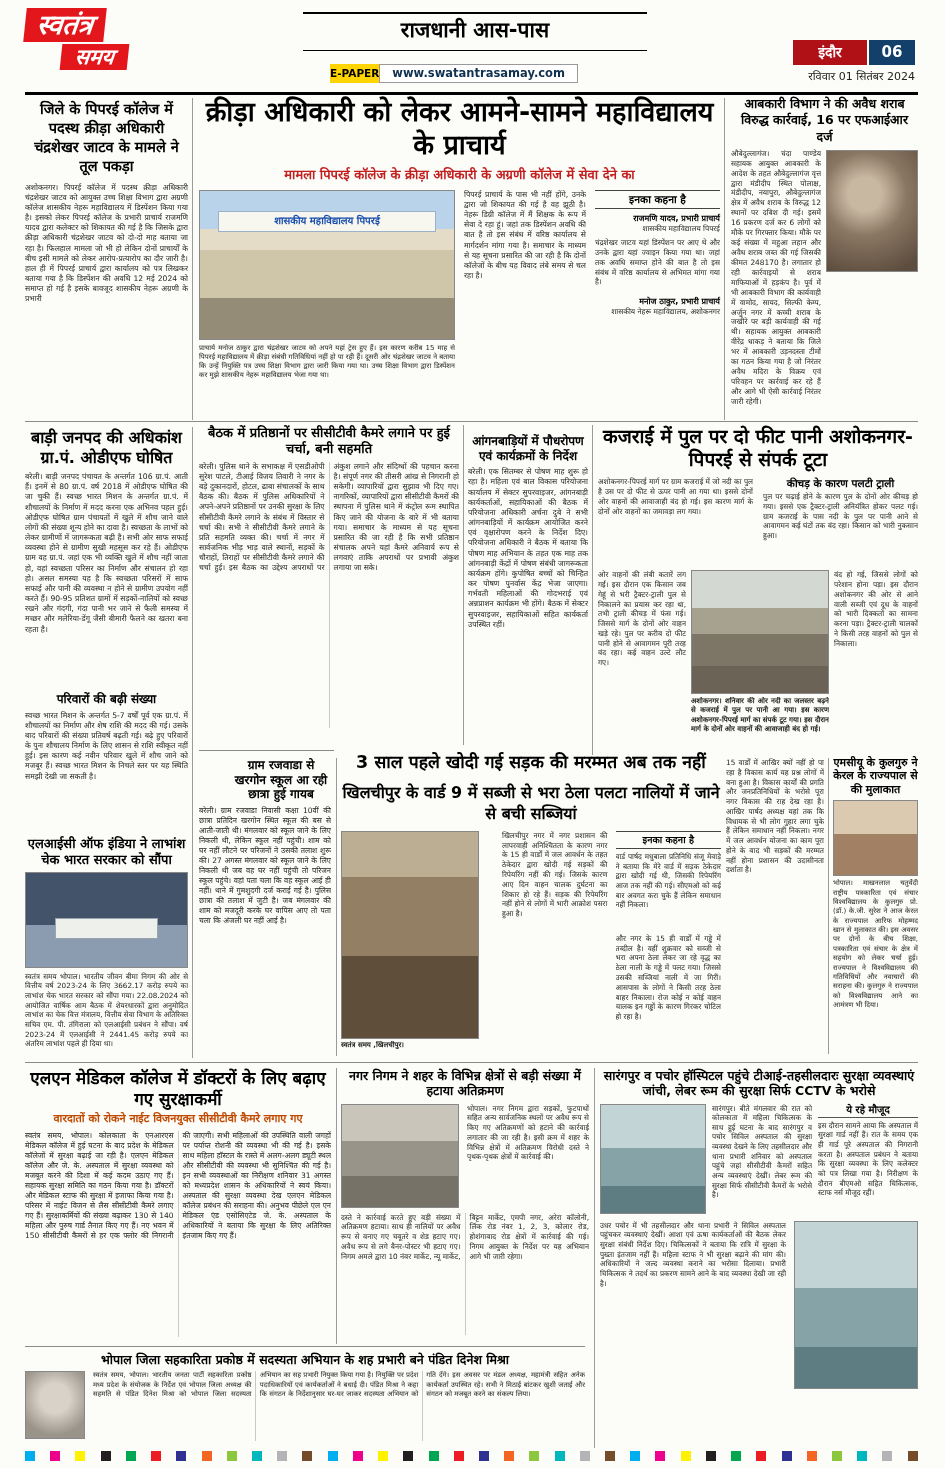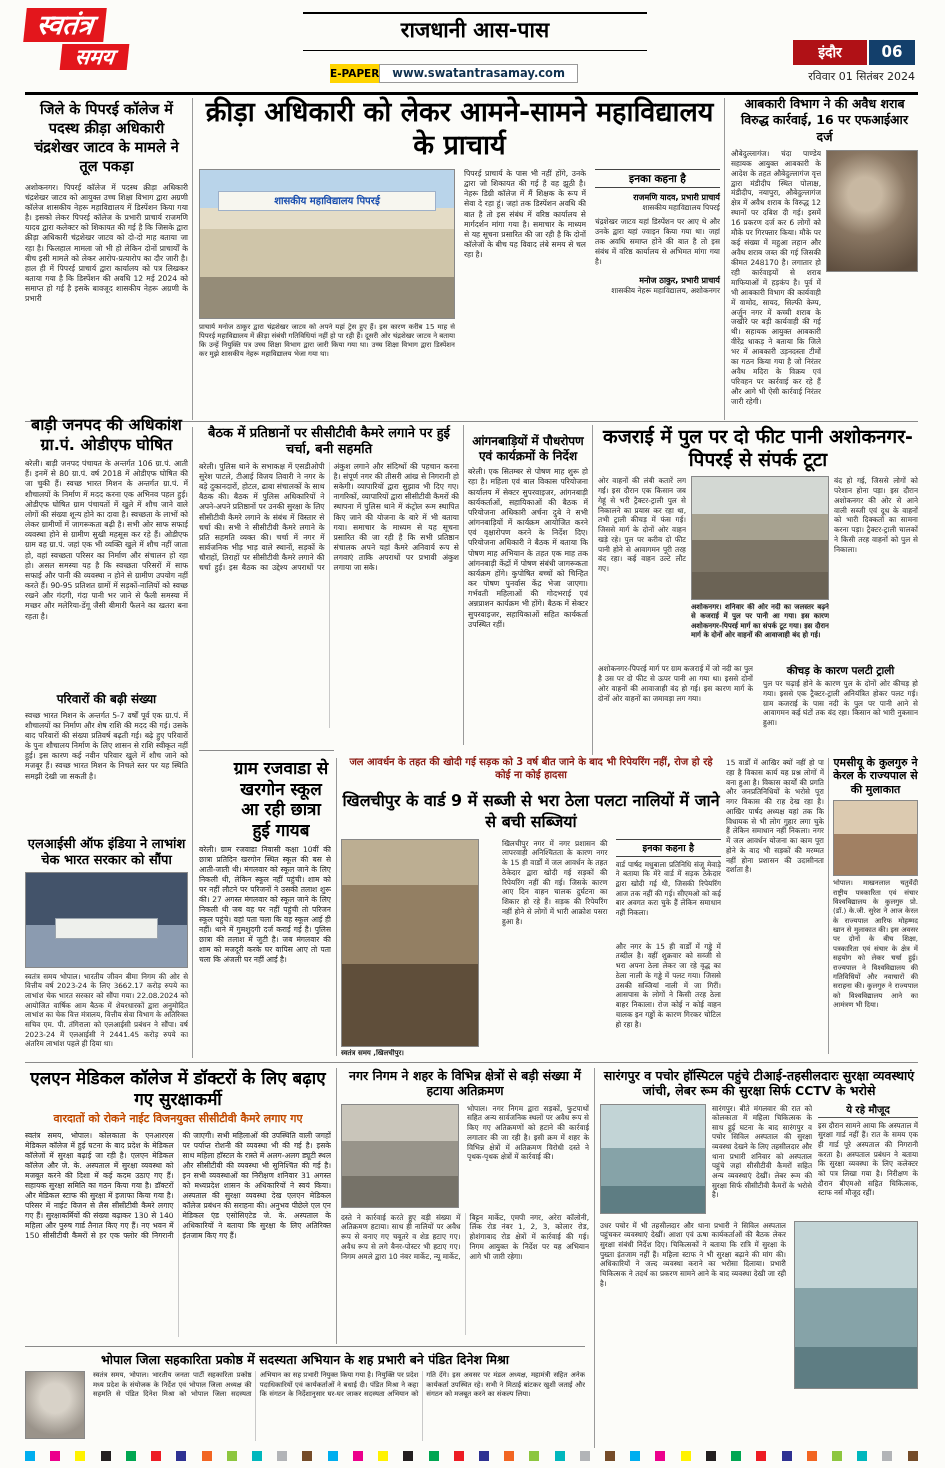--- a/index.html
+++ b/index.html
@@ -57,20 +57,21 @@
 
   <div class="abs" style="left:25px;top:100px;width:163px;">
     <div class="hl" style="font-size:14.5px;line-height:1.32;">जिले के पिपरई कॉलेज में पदस्थ क्रीड़ा अधिकारी चंद्रशेखर जाटव के मामले ने तूल पकड़ा</div>
     <div class="bt" style="margin-top:6px;height:206px;">अशोकनगर। पिपरई कॉलेज में पदस्थ क्रीड़ा अधिकारी चंद्रशेखर जाटव को आयुक्त उच्च शिक्षा विभाग द्वारा अग्रणी कॉलेज शासकीय नेहरू महाविद्यालय में डिस्पेंशन किया गया है। इसको लेकर पिपरई कॉलेज के प्रभारी प्राचार्य राजमणि यादव द्वारा कलेक्टर को शिकायत की गई है कि जिसके द्वारा क्रीड़ा अधिकारी चंद्रशेखर जाटव को दो-दो माह बताया जा रहा है। फिलहाल मामला जो भी हो लेकिन दोनों प्राचार्यों के बीच इसी मामले को लेकर आरोप-प्रत्यारोप का दौर जारी है। हाल ही में पिपरई प्राचार्य द्वारा कार्यालय को पत्र लिखकर बताया गया है कि डिस्पेंशन की अवधि 12 मई 2024 को समाप्त हो गई है इसके बावजूद शासकीय नेहरू अग्रणी के प्रभारी</div>
   </div>
 
   <div class="vr" style="left:192px;top:98px;height:322px;"></div>
 
   <div class="abs" style="left:199px;top:96px;width:521px;">
     <div class="hl" style="font-size:27px;">क्रीड़ा अधिकारी को लेकर आमने-सामने महाविद्यालय के प्राचार्य</div>
+    <div class="hl" style="font-size:13px;color:#c21f1f;margin-top:5px;">मामला पिपरई कॉलेज के क्रीड़ा अधिकारी के अग्रणी कॉलेज में सेवा देने का</div>
     <div style="display:flex;margin-top:7px;">
       <div style="width:256px;">
         <div class="photo ph-college" style="width:256px;height:150px;border:1px solid #888;">
           <div class="sign">शासकीय महाविद्यालय पिपरई</div>
         </div>
         <div class="cap" style="margin-top:4px;height:62px;">प्राचार्य मनोज ठाकुर द्वारा चंद्रशेखर जाटव को अपने यहां ट्रेस हुए हैं। इस कारण करीब 15 माह से पिपरई महाविद्यालय में क्रीड़ा संबंधी गतिविधियां नहीं हो पा रही हैं। दूसरी ओर चंद्रशेखर जाटव ने बताया कि उन्हें नियुक्ति पत्र उच्च शिक्षा विभाग द्वारा जारी किया गया था। उच्च शिक्षा विभाग द्वारा डिस्पेंशन कर मुझे शासकीय नेहरू महाविद्यालय भेजा गया था।</div>
       </div>
       <div class="bt" style="width:122px;margin-left:9px;height:220px;font-size:7.6px;">पिपरई प्राचार्य के पास भी नहीं होंगे, उनके द्वारा जो शिकायत की गई है वह झूठी है। नेहरू डिग्री कॉलेज में मैं शिक्षक के रूप में सेवा दे रहा हूं। जहां तक डिस्पेंशन अवधि की बात है तो इस संबंध में वरिष्ठ कार्यालय से मार्गदर्शन मांगा गया है। समाचार के माध्यम से यह सूचना प्रसारित की जा रही है कि दोनों कॉलेजों के बीच यह विवाद लंबे समय से चल रहा है।</div>
       <div style="width:125px;margin-left:9px;">
         <div class="qhead">इनका कहना है</div>
@@ -88,21 +89,21 @@
   <div class="abs" style="left:731px;top:96px;width:187px;">
     <div class="hl" style="font-size:12.5px;line-height:1.3;">आबकारी विभाग ने की अवैध शराब विरुद्ध कार्रवाई, 16 पर एफआईआर दर्ज</div>
     <div style="margin-top:4px;overflow:hidden;height:282px;">
       <div class="photo ph-liquor" style="float:right;width:92px;height:122px;margin:1px 0 3px 5px;border:1px solid #888;"></div>
       <div class="bt" style="font-size:7.4px;height:282px;">औबेदुल्लागंज। चंदा पाण्डेय सहायक आयुक्त आबकारी के आदेश के तहत औबेदुल्लागंज वृत्त द्वारा मंडीदीप स्थित पोलाक्ष, मंडीदीप, नयापुरा, औबेदुल्लागंज क्षेत्र में अवैध शराब के विरुद्ध 12 स्थानों पर दबिश दी गई। इसमें 16 प्रकरण दर्ज कर 6 लोगों को मौके पर गिरफ्तार किया। मौके पर कई संख्या में महुआ लहान और अवैध शराब जब्त की गई जिसकी कीमत 248170 है। लगातार हो रही कार्रवाइयों से शराब माफियाओं में हड़कंप है। पूर्व में भी आबकारी विभाग की कार्यवाही में वामोद, सायद, सिल्फी केम्प, अर्जुन नगर में कच्ची शराब के जखीरे पर बड़ी कार्यवाही की गई थी। सहायक आयुक्त आबकारी वीरेंद्र धाकड़ ने बताया कि जिले भर में आबकारी उड़नदस्ता टीमों का गठन किया गया है जो निरंतर अवैध मदिरा के विक्रय एवं परिवहन पर कार्रवाई कर रहे हैं और आगे भी ऐसी कार्रवाई निरंतर जारी रहेगी।</div>
     </div>
   </div>
 
   <div class="hr" style="left:25px;top:421px;width:893px;"></div>
 
-  <div class="abs" style="left:25px;top:415px;width:163px;">
+  <div class="abs" style="left:25px;top:428px;width:163px;">
     <div class="hl" style="font-size:16px;">बाड़ी जनपद की अधिकांश ग्रा.पं. ओडीएफ घोषित</div>
     <div class="bt" style="margin-top:5px;height:194px;">बरेली। बाड़ी जनपद पंचायत के अन्तर्गत 106 ग्रा.पं. आती हैं। इनमें से 80 ग्रा.पं. वर्ष 2018 में ओडीएफ घोषित की जा चुकी हैं। स्वच्छ भारत मिशन के अन्तर्गत ग्रा.पं. में शौचालयों के निर्माण में मदद करना एक अभिनव पहल हुई। ओडीएफ घोषित ग्राम पंचायतों में खुले में शौच जाने वाले लोगों की संख्या शून्य होने का दावा है। स्वच्छता के लाभों को लेकर ग्रामीणों में जागरूकता बढ़ी है। सभी ओर साफ सफाई व्यवस्था होने से ग्रामीण सुखी महसूस कर रहे हैं। ओडीएफ ग्राम वह ग्रा.पं. जहां एक भी व्यक्ति खुले में शौच नहीं जाता हो, वहां स्वच्छता परिसर का निर्माण और संचालन हो रहा हो। असल समस्या यह है कि स्वच्छता परिसरों में साफ सफाई और पानी की व्यवस्था न होने से ग्रामीण उपयोग नहीं करते हैं। 90-95 प्रतिशत ग्रामों में सड़कों-नालियों को स्वच्छ रखने और गंदगी, गंदा पानी भर जाने से फैली समस्या में मच्छर और मलेरिया-डेंगू जैसी बीमारी फैलने का खतरा बना रहता है।</div>
   </div>
 
   <div class="abs" style="left:25px;top:692px;width:163px;">
     <div class="hl" style="font-size:12px;">परिवारों की बढ़ी संख्या</div>
     <div class="bt" style="margin-top:4px;height:118px;">स्वच्छ भारत मिशन के अन्तर्गत 5-7 वर्षों पूर्व एक ग्रा.पं. में शौचालयों का निर्माण और शेष राशि की मदद की गई। उसके बाद परिवारों की संख्या प्रतिवर्ष बढ़ती गई। बढ़े हुए परिवारों के पुनः शौचालय निर्माण के लिए शासन से राशि स्वीकृत नहीं हुई। इस कारण कई नवीन परिवार खुले में शौच जाने को मजबूर हैं। स्वच्छ भारत मिशन के निचले स्तर पर यह स्थिति समझी देखी जा सकती है।</div>
   </div>
 
   <div class="vr" style="left:192px;top:427px;height:631px;"></div>
@@ -116,48 +117,48 @@
 
   <div class="abs" style="left:468px;top:434px;width:120px;">
     <div class="hl" style="font-size:12px;">आंगनबाड़ियों में पौधरोपण एवं कार्यक्रमों के निर्देश</div>
     <div class="bt" style="margin-top:4px;height:258px;">बरेली। एक सितम्बर से पोषण माह शुरू हो रहा है। महिला एवं बाल विकास परियोजना कार्यालय में सेक्टर सुपरवाइजर, आंगनबाड़ी कार्यकर्ताओं, सहायिकाओं की बैठक में परियोजना अधिकारी अर्चना दुबे ने सभी आंगनबाड़ियों में कार्यक्रम आयोजित करने एवं वृक्षारोपण करने के निर्देश दिए। परियोजना अधिकारी ने बैठक में बताया कि पोषण माह अभियान के तहत एक माह तक आंगनबाड़ी केंद्रों में पोषण संबंधी जागरूकता कार्यक्रम होंगे। कुपोषित बच्चों को चिन्हित कर पोषण पुनर्वास केंद्र भेजा जाएगा। गर्भवती महिलाओं की गोदभराई एवं अन्नप्राशन कार्यक्रम भी होंगे। बैठक में सेक्टर सुपरवाइजर, सहायिकाओं सहित कार्यकर्ता उपस्थित रहीं।</div>
   </div>
 
   <div class="vr" style="left:592px;top:425px;height:330px;"></div>
 
   <div class="abs" style="left:598px;top:425px;width:320px;">
     <div class="hl" style="font-size:19px;">कजराई में पुल पर दो फीट पानी अशोकनगर-पिपरई से संपर्क टूटा</div>
+    <div style="display:flex;margin-top:6px;">
+      <div class="bt" style="width:155px;font-size:7.3px;height:88px;">अशोकनगर-पिपरई मार्ग पर ग्राम कजराई में जो नदी का पुल है उस पर दो फीट से ऊपर पानी आ गया था। इससे दोनों ओर वाहनों की आवाजाही बंद हो गई। इस कारण मार्ग के दोनों ओर वाहनों का जमावड़ा लग गया।</div>
+      <div style="width:155px;margin-left:10px;">
+        <div class="hl" style="font-size:10.5px;">कीचड़ के कारण पलटी ट्राली</div>
+        <div class="bt" style="font-size:7.3px;height:72px;margin-top:2px;">पुल पर चढ़ाई होने के कारण पुल के दोनों ओर कीचड़ हो गया। इससे एक ट्रैक्टर-ट्राली अनियंत्रित होकर पलट गई। ग्राम कजराई के पास नदी के पुल पर पानी आने से आवागमन कई घंटों तक बंद रहा। किसान को भारी नुकसान हुआ।</div>
+      </div>
+    </div>
     <div style="display:flex;margin-top:5px;">
       <div class="bt" style="width:88px;font-size:7.3px;height:182px;">ओर वाहनों की लंबी कतारें लग गईं। इस दौरान एक किसान जब गेहूं से भरी ट्रैक्टर-ट्राली पुल से निकालने का प्रयास कर रहा था, तभी ट्राली कीचड़ में फंस गई। जिससे मार्ग के दोनों ओर वाहन खड़े रहे। पुल पर करीब दो फीट पानी होने से आवागमन पूरी तरह बंद रहा। कई वाहन उल्टे लौट गए।</div>
       <div style="width:138px;margin:0 5px;">
         <div class="photo ph-flood" style="width:138px;height:124px;border:1px solid #888;"></div>
         <div class="cap" style="margin-top:3px;height:52px;font-weight:bold;">अशोकनगर। शनिवार की ओर नदी का जलस्तर बढ़ने से कजराई में पुल पर पानी आ गया। इस कारण अशोकनगर-पिपरई मार्ग का संपर्क टूट गया। इस दौरान मार्ग के दोनों ओर वाहनों की आवाजाही बंद हो गई।</div>
       </div>
       <div class="bt" style="width:84px;font-size:7.3px;height:182px;">बंद हो गई, जिससे लोगों को परेशान होना पड़ा। इस दौरान अशोकनगर की ओर से आने वाली सब्जी एवं दूध के वाहनों को भारी दिक्कतों का सामना करना पड़ा। ट्रैक्टर-ट्राली चालकों ने किसी तरह वाहनों को पुल से निकाला।</div>
     </div>
-    <div style="display:flex;margin-top:6px;">
-      <div class="bt" style="width:155px;font-size:7.3px;height:88px;">अशोकनगर-पिपरई मार्ग पर ग्राम कजराई में जो नदी का पुल है उस पर दो फीट से ऊपर पानी आ गया था। इससे दोनों ओर वाहनों की आवाजाही बंद हो गई। इस कारण मार्ग के दोनों ओर वाहनों का जमावड़ा लग गया।</div>
-      <div style="width:155px;margin-left:10px;">
-        <div class="hl" style="font-size:10.5px;">कीचड़ के कारण पलटी ट्राली</div>
-        <div class="bt" style="font-size:7.3px;height:72px;margin-top:2px;">पुल पर चढ़ाई होने के कारण पुल के दोनों ओर कीचड़ हो गया। इससे एक ट्रैक्टर-ट्राली अनियंत्रित होकर पलट गई। ग्राम कजराई के पास नदी के पुल पर पानी आने से आवागमन कई घंटों तक बंद रहा। किसान को भारी नुकसान हुआ।</div>
-      </div>
-    </div>
   </div>
 
   <div class="hr" style="left:199px;top:750px;width:135px;"></div>
 
   <div class="abs" style="left:199px;top:758px;width:132px;">
-    <div class="hl" style="font-size:17px;margin-left:32px;">ग्राम रजवाडा से खरगोन स्कूल आ रही छात्रा हुई गायब</div>
+    <div class="hl" style="font-size:12px;margin-left:32px;">ग्राम रजवाडा से खरगोन स्कूल आ रही छात्रा हुई गायब</div>
     <div class="bt" style="margin-top:4px;height:248px;font-size:7.5px;">बरेली। ग्राम रजवाडा निवासी कक्षा 10वीं की छात्रा प्रतिदिन खरगोन स्थित स्कूल की बस से आती-जाती थी। मंगलवार को स्कूल जाने के लिए निकली थी, लेकिन स्कूल नहीं पहुंची। शाम को घर नहीं लौटने पर परिजनों ने उसकी तलाश शुरू की। 27 अगस्त मंगलवार को स्कूल जाने के लिए निकली थी जब वह घर नहीं पहुंची तो परिजन स्कूल पहुंचे। वहां पता चला कि वह स्कूल आई ही नहीं। थाने में गुमशुदगी दर्ज कराई गई है। पुलिस छात्रा की तलाश में जुटी है। जब मंगलवार की शाम को मजदूरी करके घर वापिस आए तो पता चला कि अंजली घर नहीं आई है।</div>
   </div>
 
   <div class="vr" style="left:336px;top:758px;height:298px;"></div>
 
   <div class="abs" style="left:341px;top:752px;width:380px;">
-    <div class="hl" style="font-size:10px;color:#8c1b12;margin-top:3px;line-height:1.3;">जल आवर्धन के तहत की खोदी गई सड़क को 3 वर्ष बीत जाने के बाद भी रिपेयरिंग नहीं, रोज हो रहे कोई ना कोई हादसा</div>
+    <div class="hl" style="font-size:17.5px;">3 साल पहले खोदी गई सड़क की मरम्मत अब तक नहीं</div>
     <div class="hl" style="font-size:16px;margin-top:10px;line-height:1.3;">खिलचीपुर के वार्ड 9 में सब्जी से भरा ठेला पलटा नालियों में जाने से बची सब्जियां</div>
     <div style="display:flex;margin-top:6px;">
       <div style="width:138px;">
         <div class="photo ph-road" style="width:138px;height:208px;border:1px solid #888;"></div>
         <div class="cap" style="font-weight:bold;margin-top:2px;">स्वतंत्र समय ,खिलचीपुर।</div>
       </div>
       <div class="bt" style="width:112px;margin-left:23px;font-size:7.3px;height:226px;">खिलचीपुर नगर में नगर प्रशासन की लापरवाही अनिश्चितता के कारण नगर के 15 ही वार्डों में जल आवर्धन के तहत ठेकेदार द्वारा खोदी गई सड़कों की रिपेयरिंग नहीं की गई। जिसके कारण आए दिन वाहन चालक दुर्घटना का शिकार हो रहे हैं। सड़क की रिपेयरिंग नहीं होने से लोगों में भारी आक्रोश पसरा हुआ है।</div>
       <div style="width:112px;margin-left:8px;">
         <div class="qhead" style="font-size:9.5px;">इनका कहना है</div>
         <div class="bt" style="font-size:7.2px;height:78px;">वार्ड पार्षद मधुबाला प्रतिनिधि संजू मेवाड़े ने बताया कि मेरे वार्ड में सड़क ठेकेदार द्वारा खोदी गई थी, जिसकी रिपेयरिंग आज तक नहीं की गई। सीएमओ को कई बार अवगत करा चुके हैं लेकिन समाधान नहीं निकला।</div>

